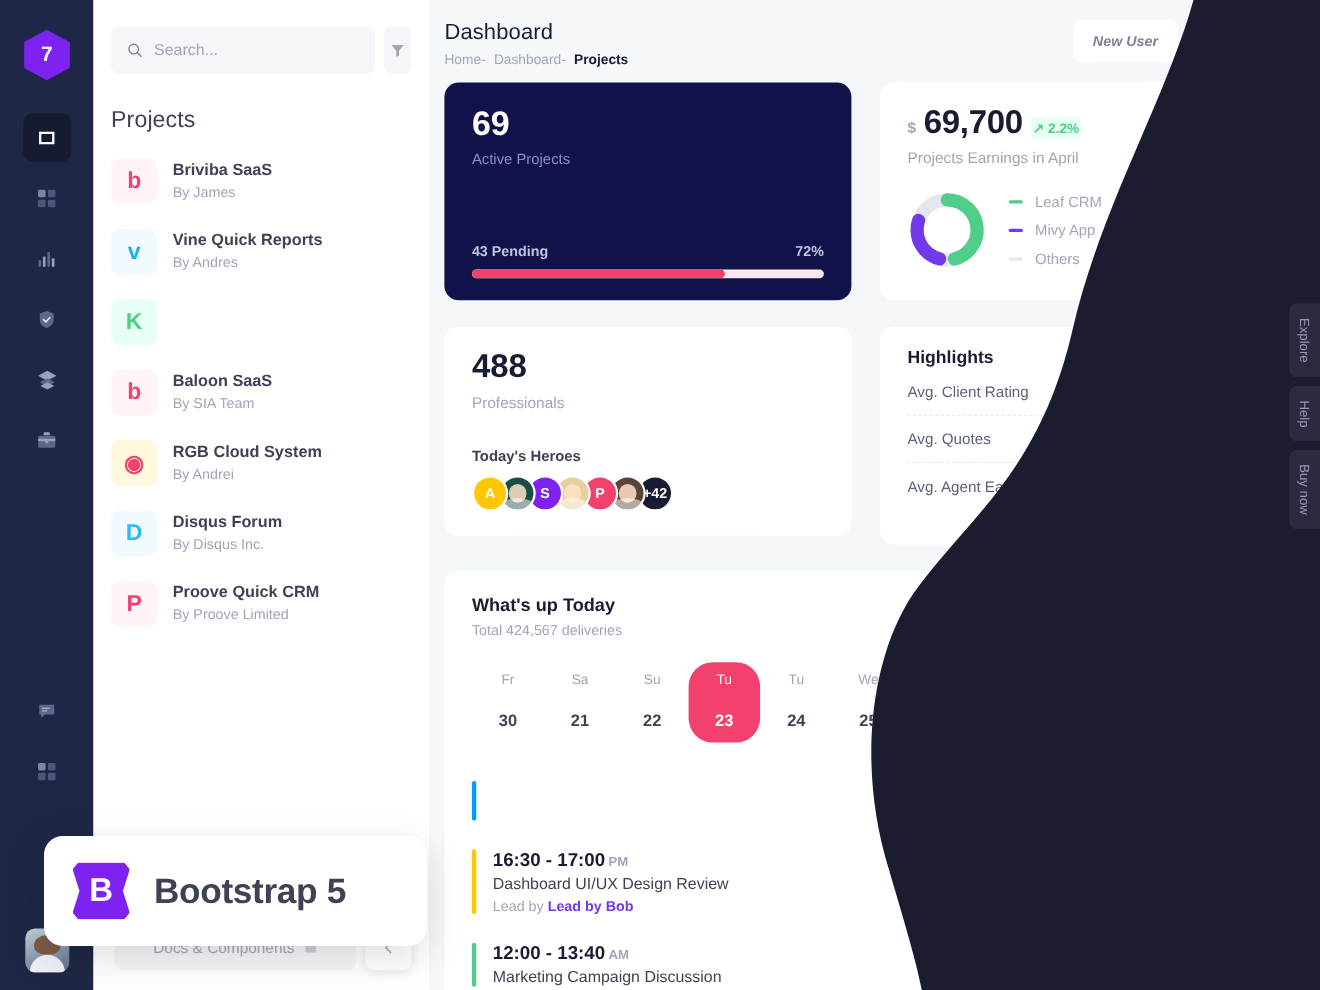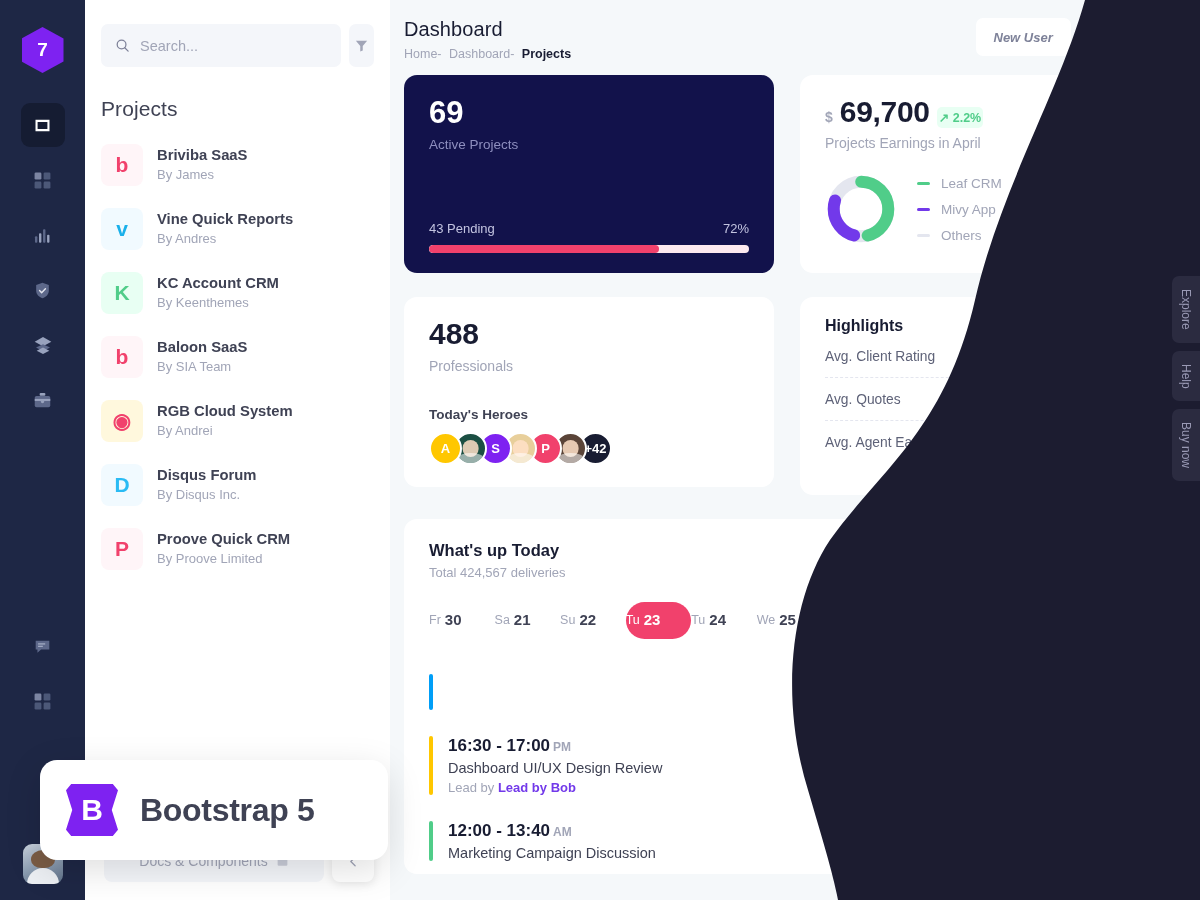--- a/index.html
+++ b/index.html
@@ -118,21 +118,21 @@
   .card { background:#FFFFFF; border-radius:13px; }
 
   
   .card-dark {
     background:#12124B; border-radius:13px; height:198px;
     padding:22px 25px 20px 25px; display:flex; flex-direction:column;
     position:relative;
   }
   .big-num { font-size:31px; font-weight:bold; color:#FFFFFF; line-height:1; }
   .sub-lbl { font-size:13.5px; color:#8E8FBF; margin-top:9px; }
-  .prog-row { margin-top:auto; display:flex; justify-content:space-between; font-size:13px; font-weight:normal; color:#C3C4E0; }
+  .prog-row { margin-top:auto; display:flex; justify-content:space-between; font-size:13px; font-weight:bold; color:#C3C4E0; }
   .prog-track { margin-top:9px; height:8px; border-radius:5px; background:#FCE9EF; overflow:hidden; }
   .prog-fill { height:100%; border-radius:5px; background:#F1416C; }
 
   
   .card-pro { height:190px; padding:22px 25px; display:flex; flex-direction:column; }
   .pro-num { font-size:30px; font-weight:bold; color:#181C32; line-height:1; }
   .pro-lbl { font-size:14px; color:#A1A5B7; margin-top:9px; }
   .heroes-t { margin-top:auto; font-size:13.5px; font-weight:bold; color:#3F4254; }
   .heroes { display:flex; margin-top:10px; }
   .hero {
@@ -167,21 +167,21 @@
 
   
   .card-wide { margin:24px 25px 0 14px; border-radius:13px; background:#fff; padding:22px 25px 0 25px; }
   .wu-head { display:flex; align-items:flex-start; }
   .wu-t { font-size:16.5px; font-weight:bold; color:#181C32; }
   .wu-s { font-size:13px; color:#A1A5B7; margin-top:5px; }
   .wu-btn { margin-left:auto; background:#F4F6FA; color:#7E8299; border:none;
     border-radius:7px; height:38px; padding:0 16px; font-size:13.5px; font-weight:bold;
     font-family:"Liberation Sans", sans-serif; cursor:pointer; }
   .days { display:flex; margin-top:22px; }
-  .day { flex:1; display:flex; flex-direction:row; align-items:center; gap:4px;
+  .day { flex:1; display:flex; flex-direction:column; align-items:center; gap:22px;
     padding:9px 0 11px 0; border-radius:22px; }
   .day .dw { font-size:12.5px; color:#A1A5B7; font-weight:500; }
   .day .dn { font-size:15px; color:#3F4254; font-weight:bold; }
   .day.on { background:#F1416C; }
   .day.on .dw, .day.on .dn { color:#fff; }
 
   .events { margin-top:22px; }
   .event { display:flex; align-items:center; padding:13px 0; }
   .ebar { width:4px; border-radius:3px; align-self:stretch; margin-right:15px; flex:none; }
   .etime { font-size:17px; font-weight:bold; color:#181C32; }
@@ -326,24 +326,20 @@
       </div>
       <div class="proj">
         <div class="proj-logo" style="color: rgb(26, 176, 234); background: rgb(241, 250, 255);">v</div>
         <div>
           <div class="proj-name">Vine Quick Reports</div>
           <div class="proj-by">By Andres</div>
         </div>
       </div>
       <div class="proj">
         <div class="proj-logo" style="color: rgb(80, 205, 137); background: rgb(232, 255, 243);">K</div>
-        <div>
-          <div class="proj-name">KC Account CRM</div>
-          <div class="proj-by">By Keenthemes</div>
-        </div>
       </div>
       <div class="proj">
         <div class="proj-logo" style="color: rgb(241, 65, 108); background: rgb(255, 245, 248);">b</div>
         <div>
           <div class="proj-name">Baloon SaaS</div>
           <div class="proj-by">By SIA Team</div>
         </div>
       </div>
       <div class="proj">
         <div class="proj-logo" style="color: rgb(241, 65, 108); background: rgb(255, 248, 221);">◉</div>

